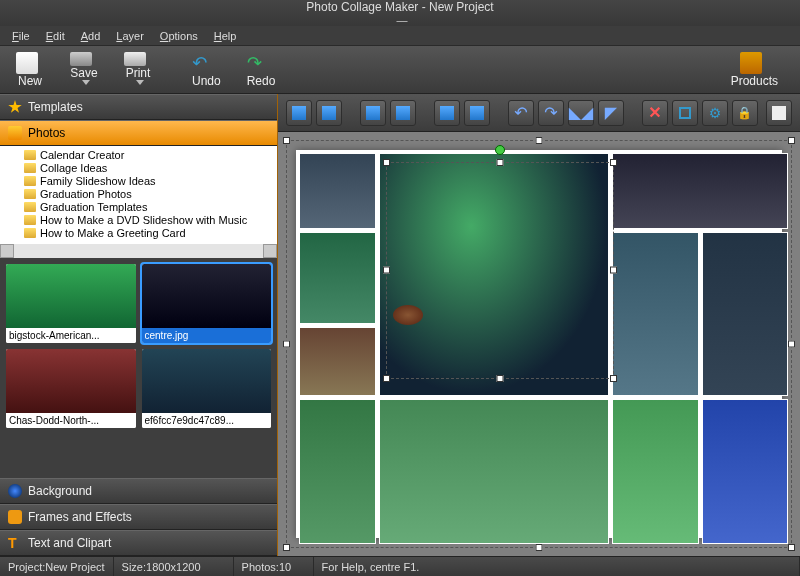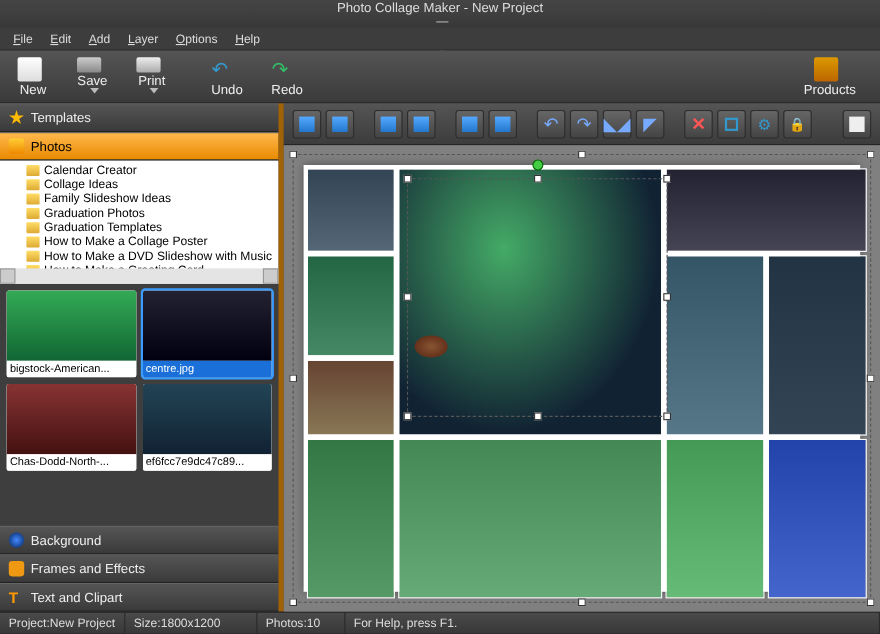--- a/index.html
+++ b/index.html
@@ -17,21 +17,21 @@
 .tool-icon { width: 22px; height: 22px; margin-right: 6px; border-radius: 2px; }
 .tool-drop { width: 8px; height: 8px; margin-left: 4px; border-left: 4px solid transparent; border-right: 4px solid transparent; border-top: 5px solid #bbb; }
 .ic-new { background: linear-gradient(#fff,#ddd); }
 .ic-open { background: linear-gradient(#fc3,#d90); }
 .ic-save { background: linear-gradient(#ccc,#888); position: relative; }
 .ic-print { background: linear-gradient(#eee,#aaa); }
 .ic-undo { background: transparent; color: #39c; font-size: 18px; line-height: 22px; }
 .ic-redo { background: transparent; color: #3b6; font-size: 18px; line-height: 22px; }
 .ic-products { background: linear-gradient(#d90,#b60); }
 .main { flex: 1; display: flex; min-height: 0; }
-.sidebar { width: 258px; background: #414141; display: flex; flex-direction: column; border-right: 5px solid #a16207; }
+.sidebar { width: 278px; background: #414141; display: flex; flex-direction: column; border-right: 1px solid #a16207; }
 .accordion-header { height: 26px; background: linear-gradient(#555,#3a3a3a); display: flex; align-items: center; padding: 0 8px; color: #eee; font-size: 12px; border-top: 1px solid #666; border-bottom: 1px solid #222; cursor: pointer; }
 .accordion-header.active { background: linear-gradient(#ffb84d,#e88a00); color: #000; }
 .ah-icon { width: 14px; height: 14px; margin-right: 6px; }
 .ah-star { background: #fb0; clip-path: polygon(50% 0,61% 35%,98% 35%,68% 57%,79% 91%,50% 70%,21% 91%,32% 57%,2% 35%,39% 35%); }
 .ah-photo { background: linear-gradient(#fc3,#e80); border-radius: 2px; }
 .ah-bg { background: radial-gradient(#48f,#025); border-radius: 50%; }
 .ah-fx { background: #e91; border-radius: 3px; }
 .ah-txt { color: #f90; font-weight: bold; font-size: 14px; line-height: 14px; }
 .tree { flex: 0 0 112px; background: #fff; overflow: hidden; margin: 0; font-size: 11px; color: #000; position: relative; }
 .tree-inner { padding: 2px 0 2px 24px; }
@@ -164,24 +164,20 @@
             <div class="tree-item">
               <div class="tree-folder"></div>
               <span>Graduation Photos</span>
             </div>
             <div class="tree-item">
               <div class="tree-folder"></div>
               <span>Graduation Templates</span>
             </div>
             <div class="tree-item">
               <div class="tree-folder"></div>
-              <span>How to Make a Collage Poster</span>
-            </div>
-            <div class="tree-item">
-              <div class="tree-folder"></div>
               <span>How to Make a DVD Slideshow with Music</span>
             </div>
             <div class="tree-item">
               <div class="tree-folder"></div>
               <span>How to Make a Greeting Card</span>
             </div>
           </div>
         <div class="tree-scroll-h">
           <div class="sb-btn"></div>
           <div class="sb-track"></div>
@@ -327,17 +323,17 @@
       </div>
     <div class="status-cell" style="width:120px">
         <span>Size:</span>
         <span>1800x1200</span>
       </div>
     <div class="status-cell" style="width:80px">
         <span>Photos:</span>
         <span>10</span>
       </div>
     <div class="status-cell flex">
-        <span>For Help, press F1.</span>
+        <span>For Help, centre F1.</span>
       </div>
   </div>
 
 </div>
 
 </body></html>

